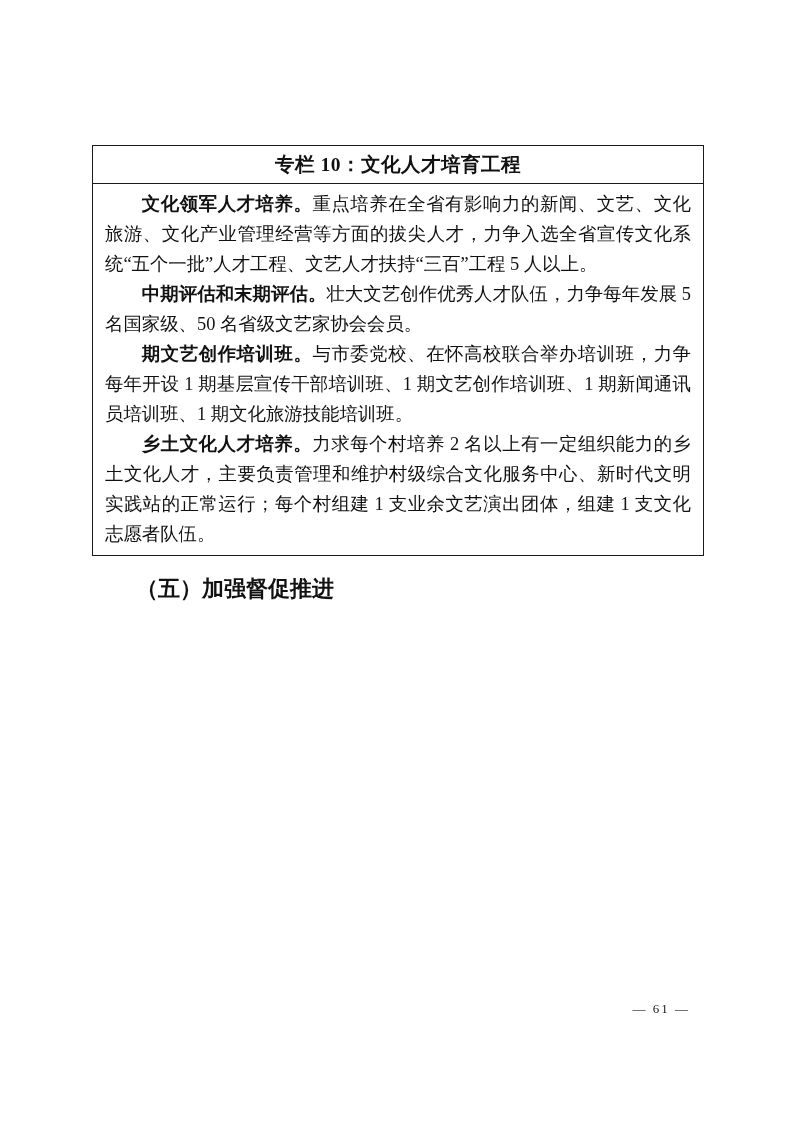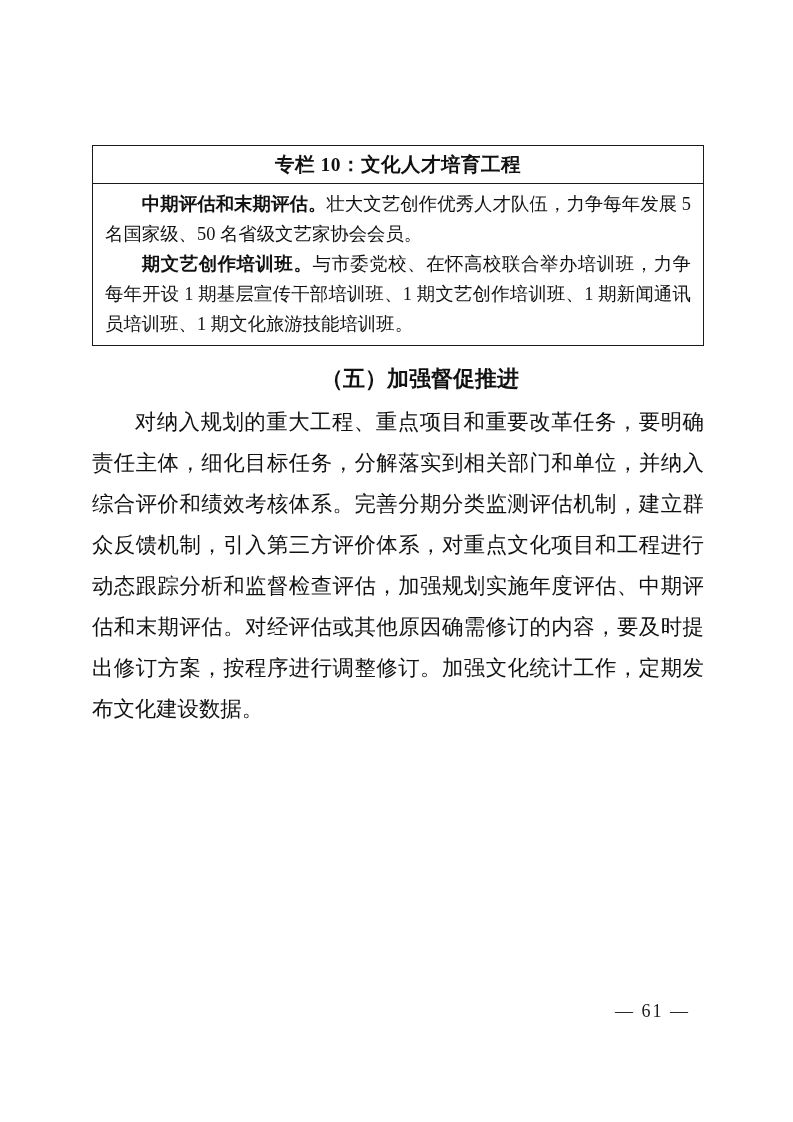--- a/index.html
+++ b/index.html
@@ -49,55 +49,55 @@
   }
   .box-content p .lead {
     font-weight: bold;
   }
   .section-heading {
     margin: 13px 0 0 0;
     font-size: 22px;
     font-weight: bold;
     line-height: 40px;
     text-indent: 2em;
-    text-align: center;
   }
   .body-paragraph {
     margin: 3px 0 0 0;
     font-size: 21.4px;
     line-height: 41px;
     text-indent: 2em;
     text-align: justify;
     text-justify: inter-ideograph;
   }
   .page-number {
     position: absolute;
     top: 1001px;
     right: 103px;
-    font-size: 18px;
+    font-size: 13px;
     letter-spacing: 2px;
     color: #1b1b1b;
   }
 </style>
 </head>
 <body>
 
 <div class="page">
 
   <div class="content-block">
 
     <div class="highlight-box">
       <div class="box-title">专栏 10：文化人才培育工程</div>
       <div class="box-content">
+        <p><span class="lead">文化领军人才培养。</span><span>重点培养在全省有影响力的新闻、文艺、文化旅游、文化产业管理经营等方面的拔尖人才，力争入选全省宣传文化系统“五个一批”人才工程、文艺人才扶持“三百”工程 5 人以上。</span></p>
         <p><span class="lead">中期评估和末期评估。</span><span>壮大文艺创作优秀人才队伍，力争每年发展 5 名国家级、50 名省级文艺家协会会员。</span></p>
         <p><span class="lead">期文艺创作培训班。</span><span>与市委党校、在怀高校联合举办培训班，力争每年开设 1 期基层宣传干部培训班、1 期文艺创作培训班、1 期新闻通讯员培训班、1 期文化旅游技能培训班。</span></p>
+        <p><span class="lead">乡土文化人才培养。</span><span>力求每个村培养 2 名以上有一定组织能力的乡土文化人才，主要负责管理和维护村级综合文化服务中心、新时代文明实践站的正常运行；每个村组建 1 支业余文艺演出团体，组建 1 支文化志愿者队伍。</span></p>
       </div>
     </div>
 
     <h3 class="section-heading">（五）加强督促推进</h3>
 
-    <p class="body-paragraph">对纳入规划的重大工程、重点项目和重要改革任务，要明确责任主体，细化目标任务，分解落实到相关部门和单位，并纳入综合评价和绩效考核体系。完善分期分类监测评估机制，建立群众反馈机制，引入第三方评价体系，对重点文化项目和工程进行动态跟踪分析和监督检查评估，加强规划实施年度评估、中期评估和末期评估。对经评估或其他原因确需修订的内容，要及时提出修订方案，按程序进行调整修订。加强文化统计工作，定期发布文化建设数据。</p>
 
   </div>
 
   <div class="page-number">— 61 —</div>
 
 </div>
 
 </body></html>

